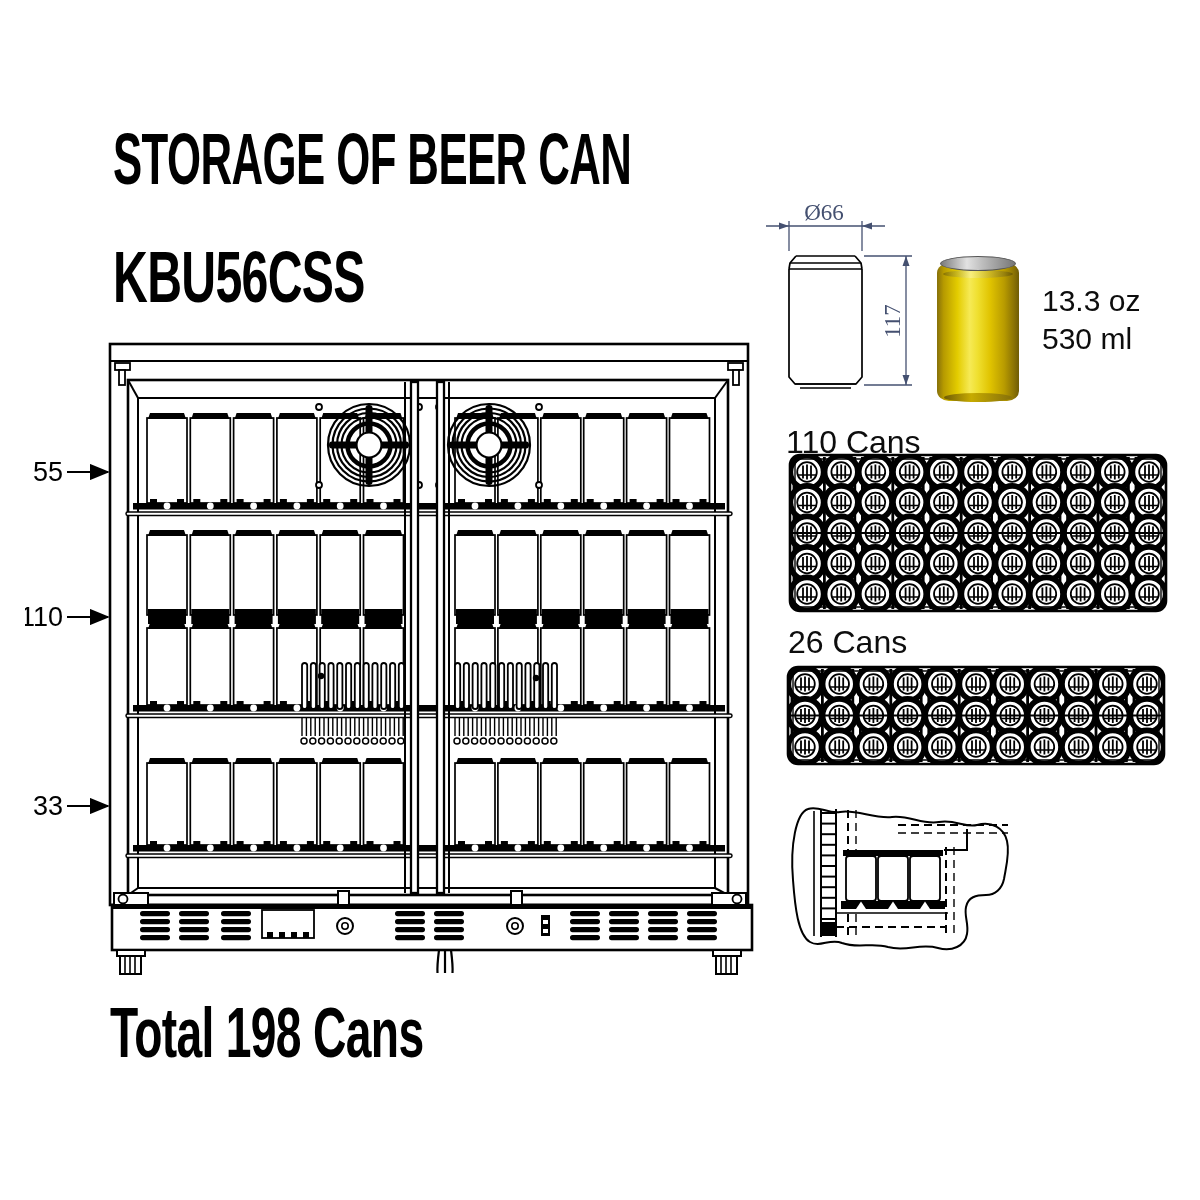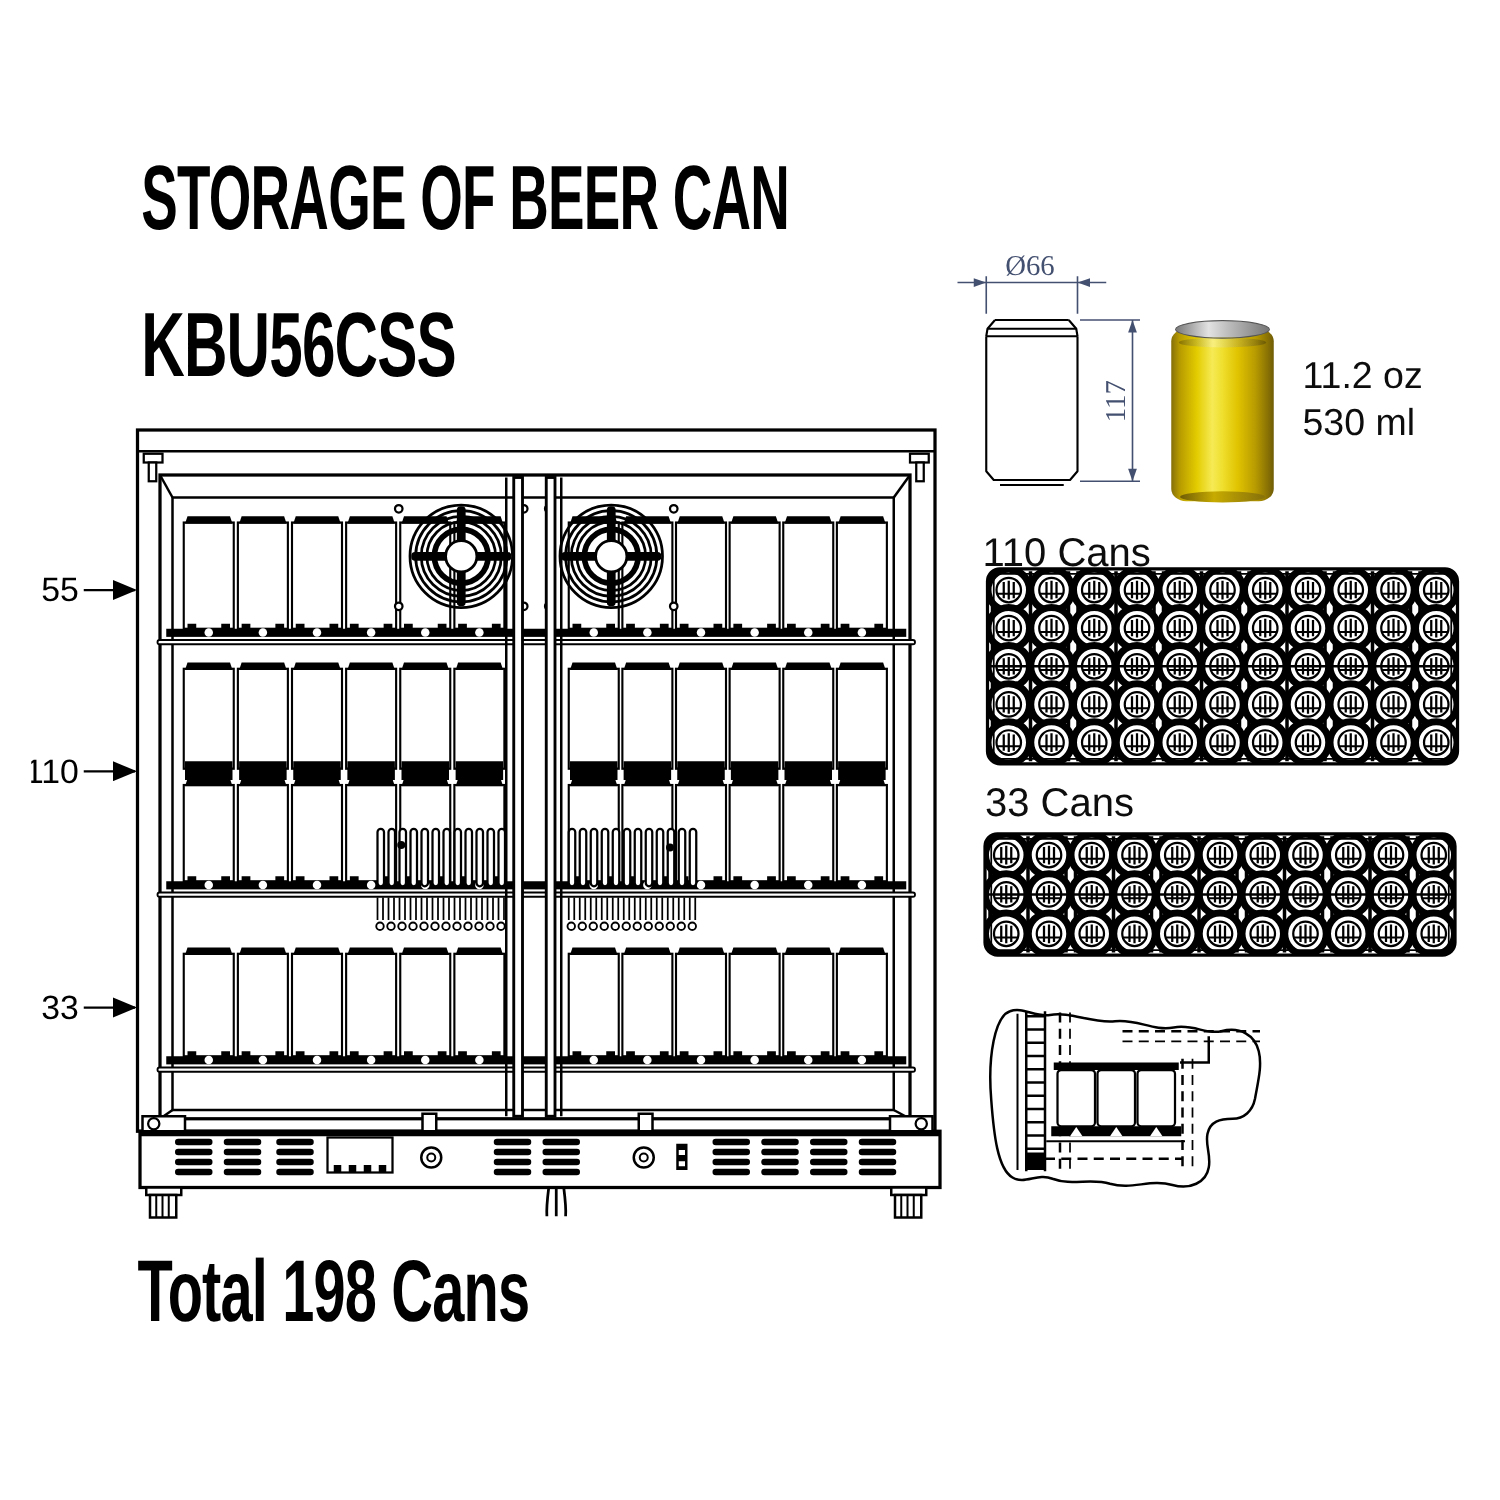--- a/index.html
+++ b/index.html
@@ -542,21 +542,21 @@
   </g>
 </svg>
 
 <div id="ycan">
   <div class="yc-body"></div>
   <div class="yc-neck"></div>
   <div class="yc-top"></div>
   <div class="yc-bottom"></div>
 </div>
 <div id="size-text">
-  <div>11.2 oz</div>
+  <div>13.3 oz</div>
   <div>530 ml</div>
 </div>
 
 <div class="tray-label" style="left:786px;top:424px">110 Cans</div>
 <svg id="tray0" width="380" height="160" viewBox="0 0 380 160" style="left:788px;top:453px">
     <defs>
       <clipPath id="clip-tray0">
         <rect x="2" y="2" width="376" height="156" rx="10"></rect>
       </clipPath>
     </defs>
@@ -939,21 +939,21 @@
       <line x1="357" y1="134.5" x2="357" y2="147.5" stroke="#000" stroke-width="1.8"></line>
       <line x1="361" y1="133.5" x2="361" y2="148.5" stroke="#000" stroke-width="1.8"></line>
       <line x1="365" y1="134.5" x2="365" y2="147.5" stroke="#000" stroke-width="1.8"></line>
       <line x1="352" y1="144" x2="370" y2="144" stroke="#000" stroke-width="1.6"></line>
       <line x1="3" y1="80" x2="377" y2="80" stroke="#000" stroke-width="2"></line>
     </g>
     <rect x="2" y="2" width="376" height="156" rx="10" fill="none" stroke="#000" stroke-width="2.6"></rect>
     <rect x="7" y="6" width="366" height="148" rx="6" fill="none" stroke="#000" stroke-width="1.4"></rect>
   </svg>
 
-<div class="tray-label" style="left:788px;top:624px">33 Cans</div>
+<div class="tray-label" style="left:788px;top:624px">26 Cans</div>
 <svg id="tray1" width="380" height="101" viewBox="0 0 380 101" style="left:786px;top:665px">
     <defs>
       <clipPath id="clip-tray1">
         <rect x="2" y="2" width="376" height="97" rx="10"></rect>
       </clipPath>
     </defs>
     <g clip-path="url(#clip-tray1)">
       <line x1="6" y1="4" x2="6" y2="97" stroke="#000" stroke-width="2.8"></line>
       <line x1="13.6" y1="4" x2="13.6" y2="97" stroke="#000" stroke-width="2.8"></line>
       <line x1="21.2" y1="4" x2="21.2" y2="97" stroke="#000" stroke-width="2.8"></line>

